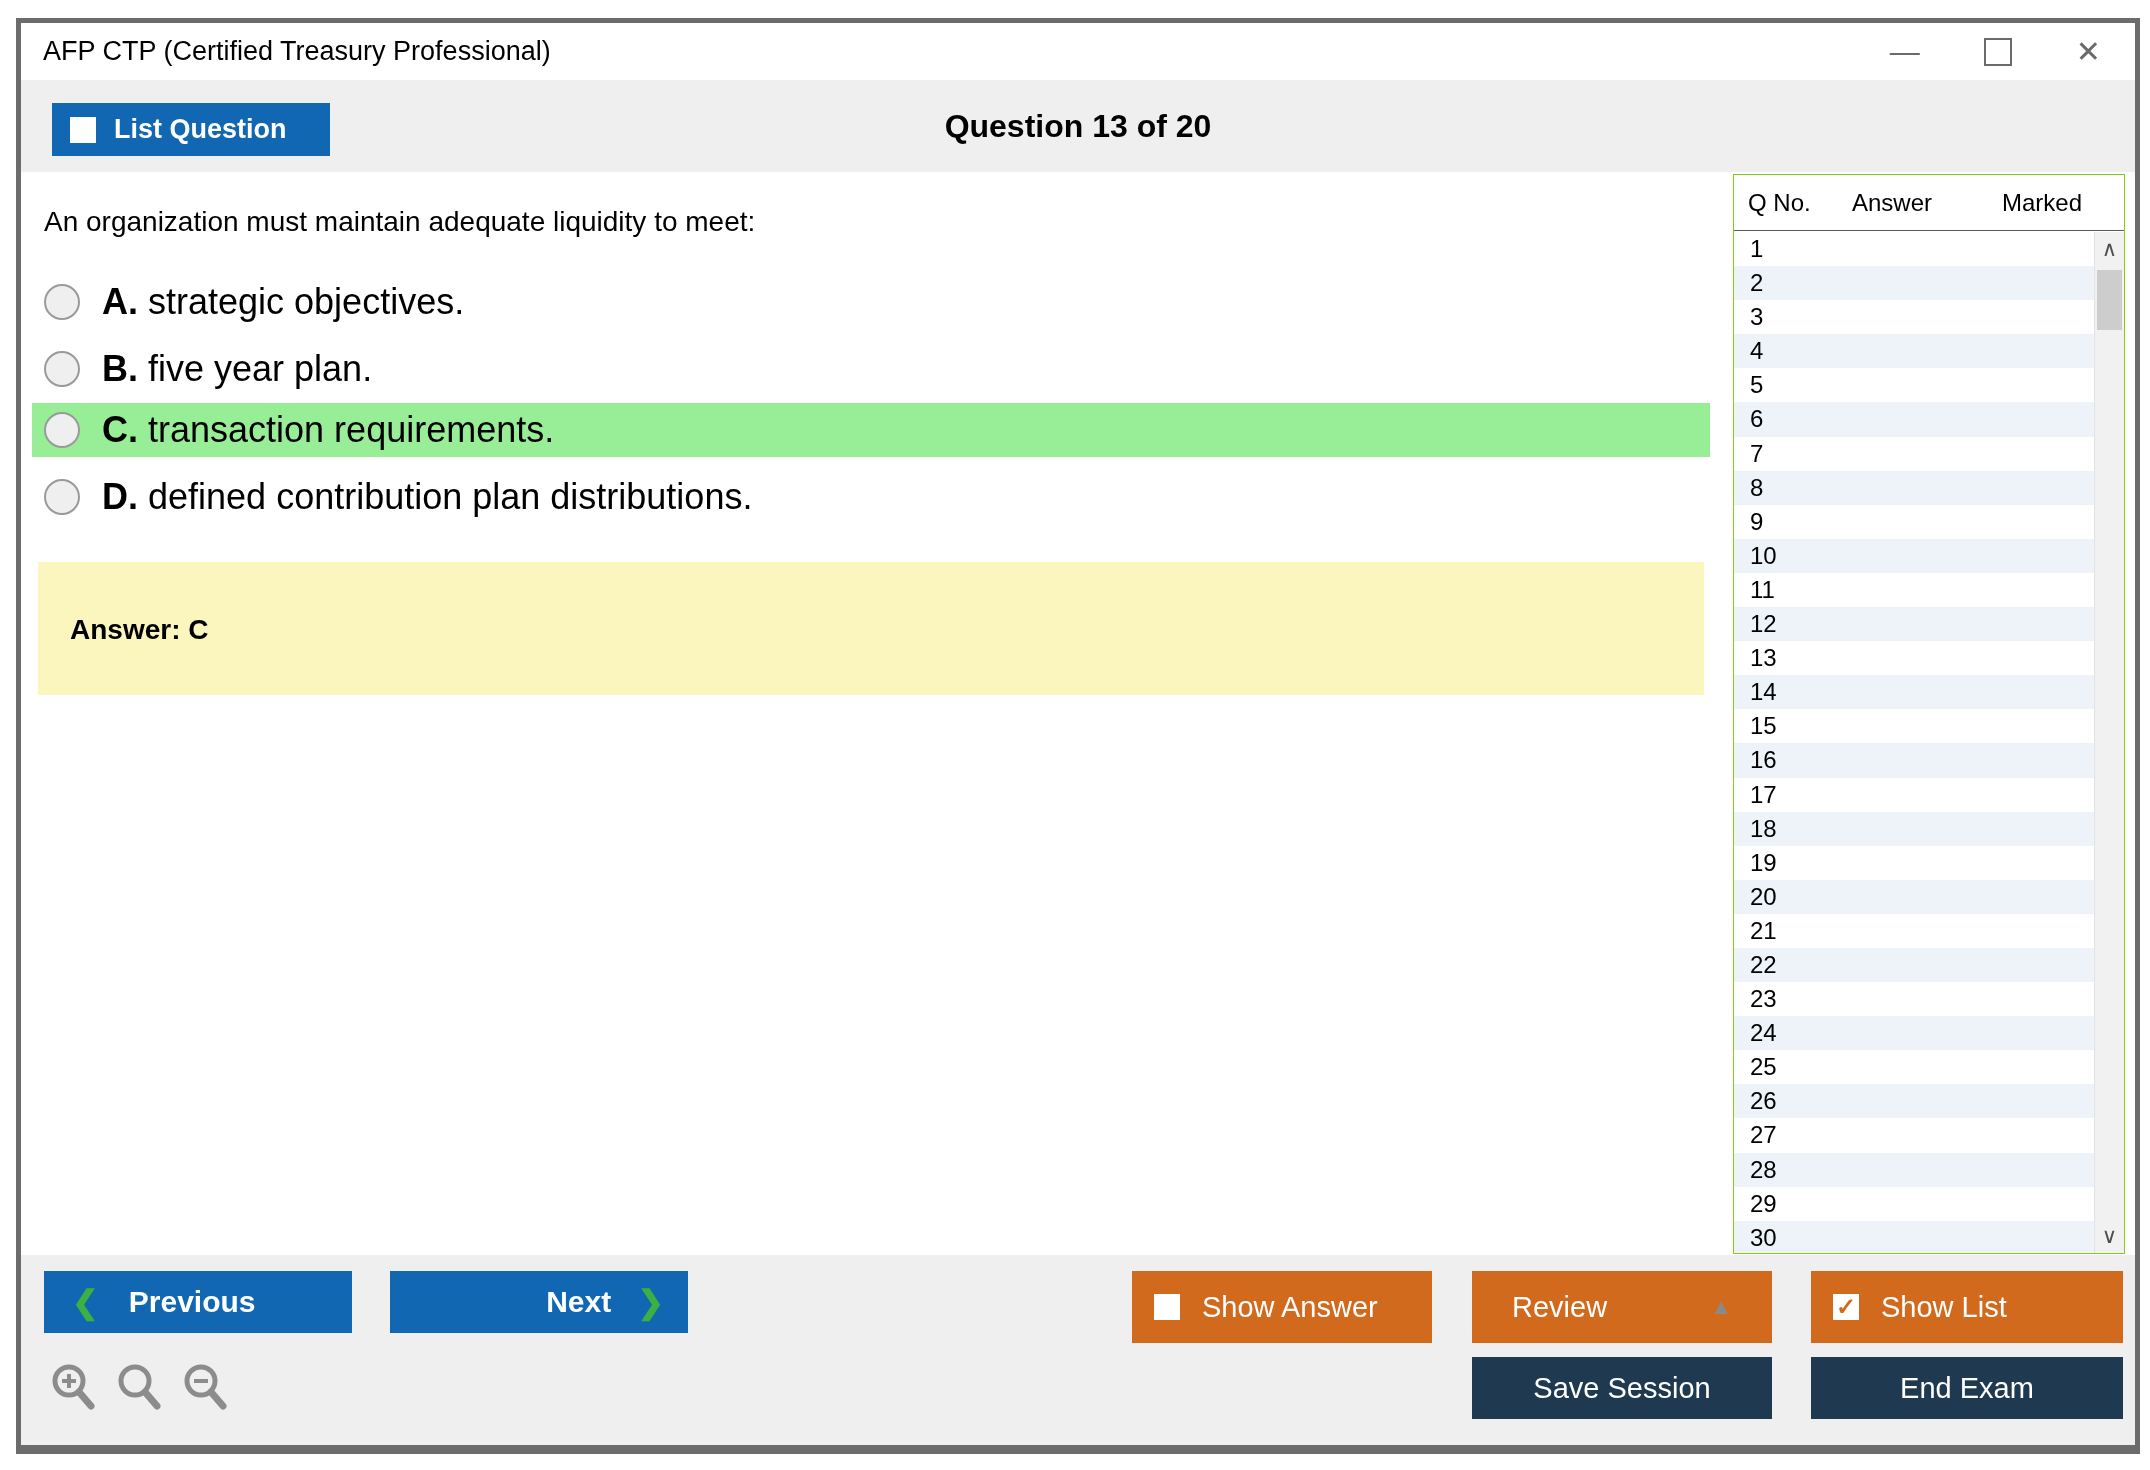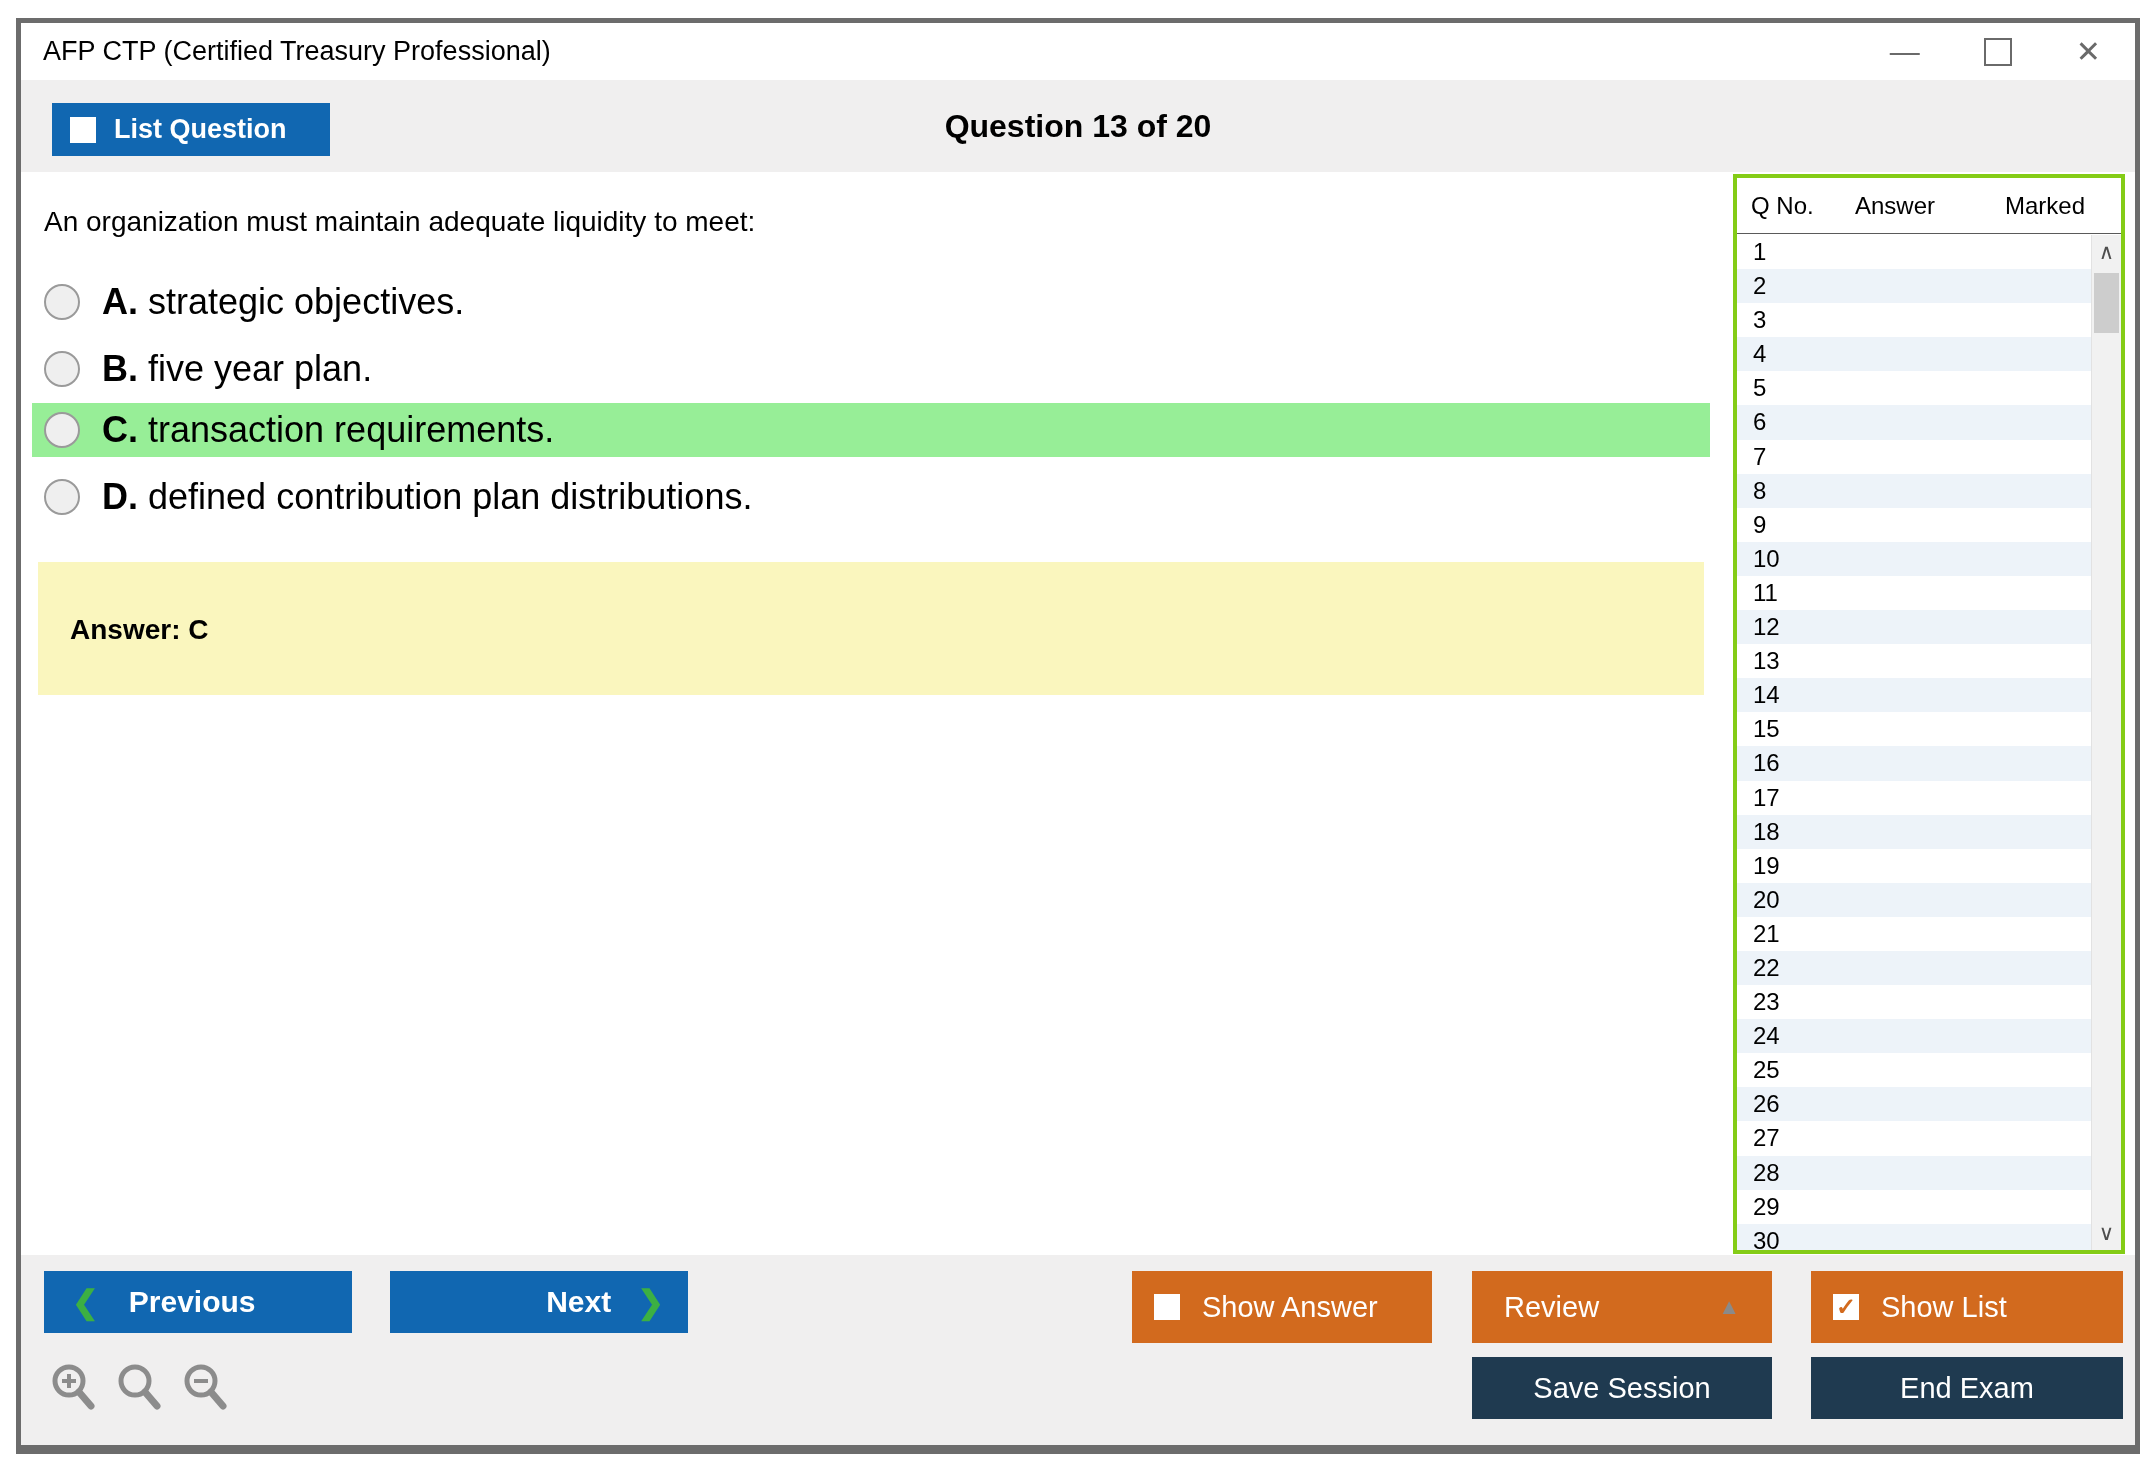--- a/index.html
+++ b/index.html
@@ -26,21 +26,21 @@
   .option-row{position:absolute;left:11px;width:1678px;height:54px;display:flex;align-items:center;
               gap:22px;padding-left:12px;box-sizing:border-box;cursor:pointer;}
   .option-row.highlight{background:#97ee97;}
   .radio{width:32px;height:32px;border-radius:50%;border:2px solid #9a9a9a;background:#efefef;flex:0 0 auto;}
   .option-text{font-size:36px;}
   .option-text b{font-weight:bold;}
   .answer-box{position:absolute;left:17px;top:390px;width:1666px;height:133px;background:#faf6be;}
   .answer-box .answer-label{position:absolute;left:32px;top:52px;font-size:28px;font-weight:bold;}
   
   .qpanel{position:absolute;left:1712px;top:2px;width:392px;height:1080px;background:#fff;
-          border:4px solid #84cc16;box-sizing:border-box;}
+          border:1px solid #84cc16;box-sizing:border-box;}
   .qpanel-header{position:absolute;left:0;top:0;width:100%;height:56px;border-bottom:1px solid #5a5a5a;
                  background:#fff;box-sizing:border-box;}
   .qpanel-header span{position:absolute;top:0;line-height:56px;font-size:24px;}
   .col-qno{left:14px;} .col-answer{left:118px;} .col-marked{left:268px;}
   .qpanel-body{position:absolute;left:0;top:57px;right:30px;bottom:0;overflow:hidden;}
   .qrow{height:34.1px;line-height:34px;font-size:24px;padding-left:16px;background:#fff;cursor:pointer;}
   .qrow.alt{background:#edf3f9;}
   .vscroll{position:absolute;top:57px;right:0;bottom:0;width:30px;background:#f1f1f1;border-left:1px solid #e2e2e2;box-sizing:border-box;}
   .scroll-arrow{position:absolute;left:0;width:100%;height:30px;text-align:center;color:#4e4e4e;
                 font-size:21px;line-height:30px;cursor:pointer;}
@@ -49,21 +49,21 @@
   
   .bottombar{position:absolute;left:0;top:1232px;width:100%;height:190px;background:#f0efef;}
   .nav-btn{position:absolute;top:16px;height:62px;background:#1167b1;display:flex;align-items:center;
            box-sizing:border-box;cursor:pointer;color:#fff;font-weight:bold;font-size:30px;}
   .prev-btn{left:23px;width:308px;padding-left:28px;gap:30px;}
   .next-btn{left:369px;width:298px;justify-content:flex-end;padding-right:24px;gap:26px;}
   .chev{color:#3cb043;font-size:32px;font-weight:bold;line-height:32px;}
   .orange-btn{position:absolute;top:16px;height:72px;background:#d26a1e;display:flex;align-items:center;
               box-sizing:border-box;cursor:pointer;color:#fff;font-size:29px;}
   .show-answer-btn{left:1111px;width:300px;gap:22px;padding-left:22px;}
-  .review-btn{left:1451px;width:300px;justify-content:space-between;padding:0 32px;}
+  .review-btn{left:1451px;width:300px;justify-content:space-between;padding:0 40px;}
   .show-list-btn{left:1790px;width:312px;gap:22px;padding-left:22px;}
   .caret{color:#8a8a8a;font-size:22px;}
   .cbx .mark{color:#d26a1e;}
   .navy-btn{position:absolute;top:102px;height:62px;background:#1f3a50;display:flex;align-items:center;
             justify-content:center;cursor:pointer;color:#fff;font-size:29px;}
   .save-btn{left:1451px;width:300px;}
   .end-btn{left:1790px;width:312px;}
   .zoom-tools{position:absolute;left:26px;top:106px;display:flex;gap:12px;}
   .zoom-tools svg{cursor:pointer;}
 </style>

